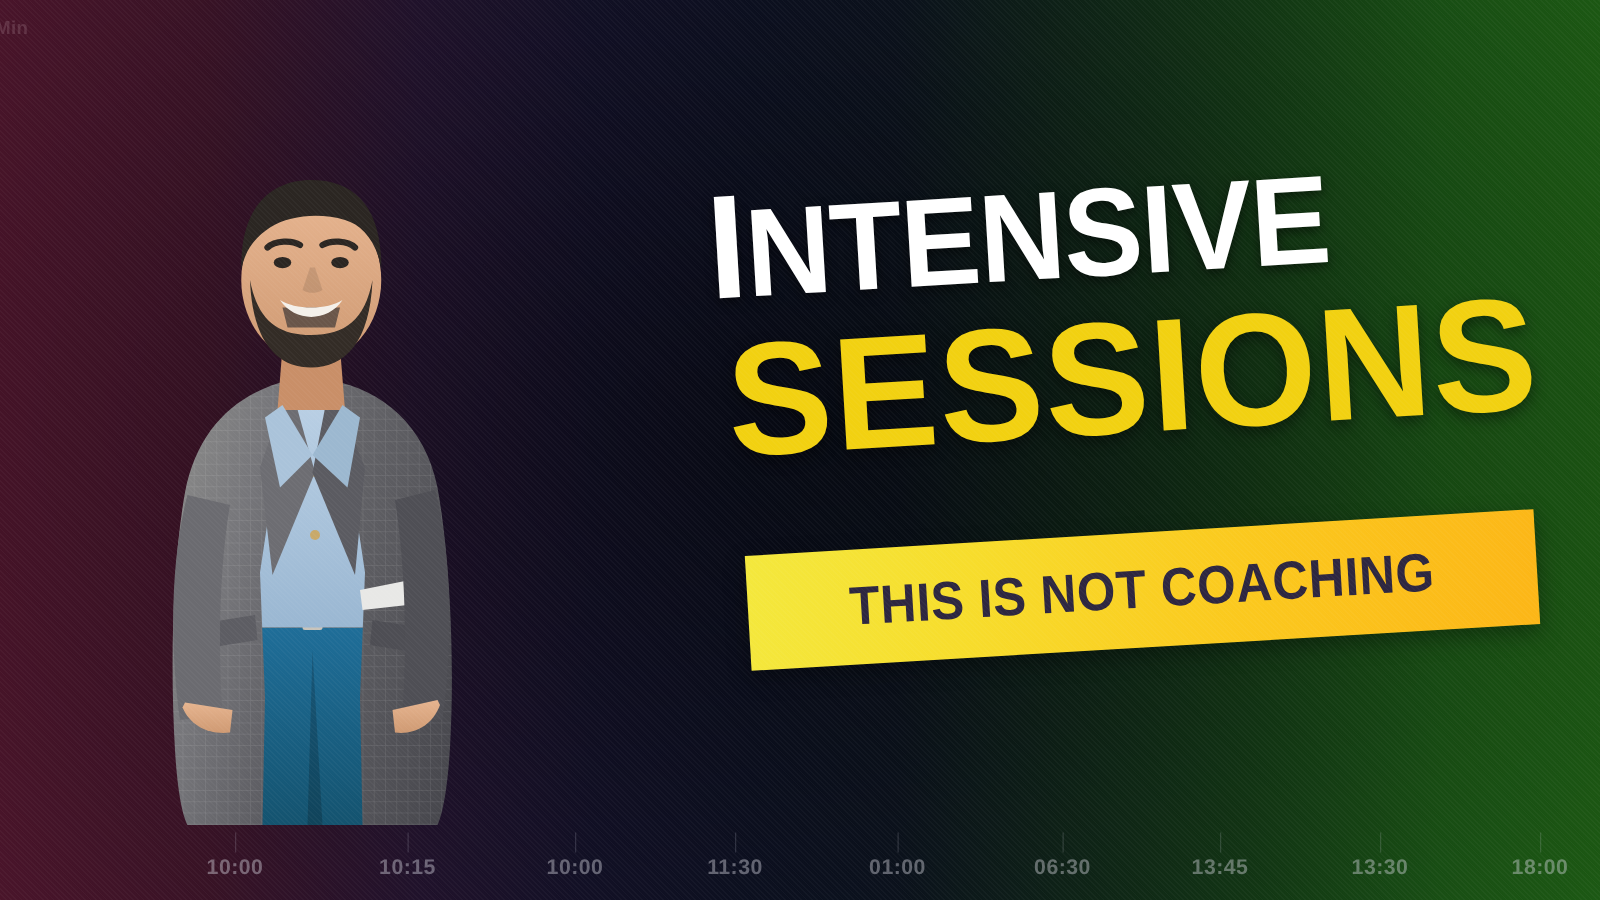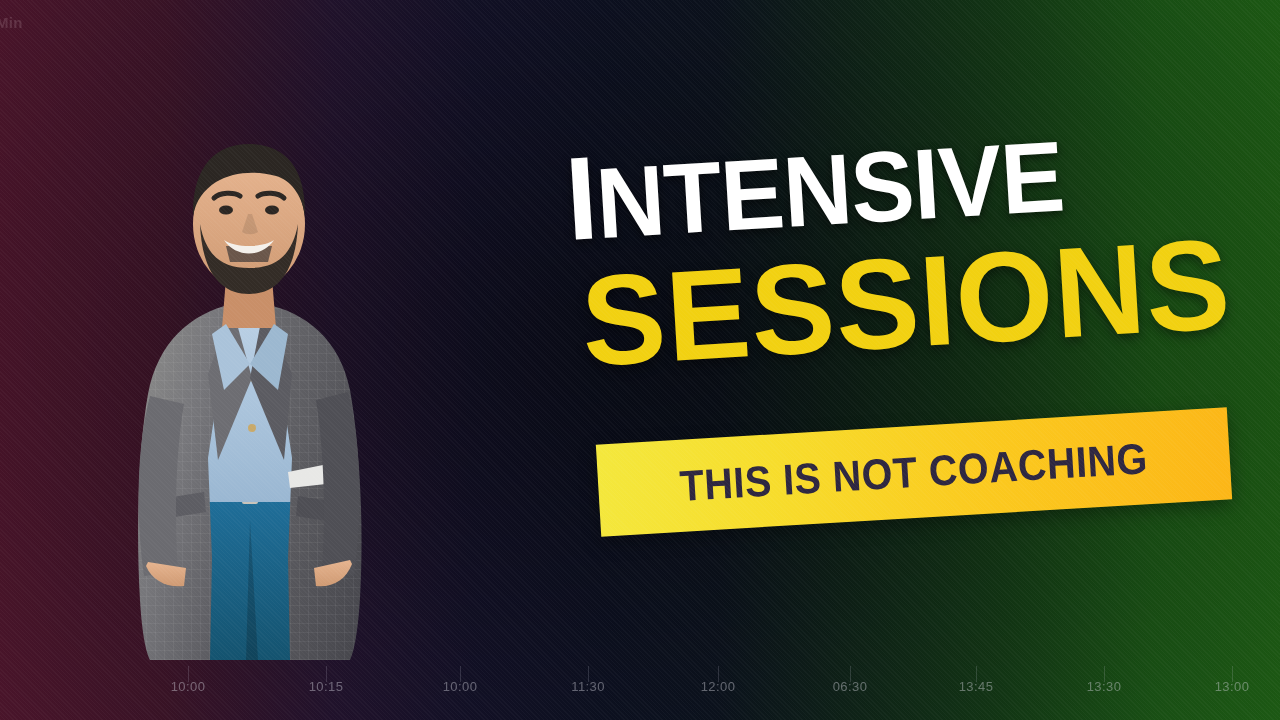--- a/index.html
+++ b/index.html
@@ -43,24 +43,24 @@
   .chart-layer {
     position:absolute; inset:0;
   }
   .chart-svg { position:absolute; inset:0; width:1280px; height:720px; }
 
   
   .axis-labels {
     position:absolute; left:0; right:0; bottom:8px; height:30px;
   }
   .axis-label {
-    position:absolute; bottom:18px;
+    position:absolute; bottom:8px;
     transform:translateX(-50%);
     font-family:"Liberation Sans", sans-serif;
-    font-size:13px; font-weight:400;
+    font-size:17px; font-weight:700;
     color:rgba(215,215,225,0.42);
     letter-spacing:0.4px;
     white-space:nowrap;
   }
   .axis-tick {
     position:absolute; bottom:30px;
     width:1px; height:16px;
     background:rgba(200,200,215,0.18);
   }
 
@@ -277,29 +277,29 @@
   <div class="axis-labels" id="axis-labels">
       <div class="axis-tick" style="left: 188px;"></div>
       <div class="axis-label" style="left: 188px;">10:00</div>
       <div class="axis-tick" style="left: 326px;"></div>
       <div class="axis-label" style="left: 326px;">10:15</div>
       <div class="axis-tick" style="left: 460px;"></div>
       <div class="axis-label" style="left: 460px;">10:00</div>
       <div class="axis-tick" style="left: 588px;"></div>
       <div class="axis-label" style="left: 588px;">11:30</div>
       <div class="axis-tick" style="left: 718px;"></div>
-      <div class="axis-label" style="left: 718px;">12:00</div>
+      <div class="axis-label" style="left: 718px;">01:00</div>
       <div class="axis-tick" style="left: 850px;"></div>
       <div class="axis-label" style="left: 850px;">06:30</div>
       <div class="axis-tick" style="left: 976px;"></div>
       <div class="axis-label" style="left: 976px;">13:45</div>
       <div class="axis-tick" style="left: 1104px;"></div>
       <div class="axis-label" style="left: 1104px;">13:30</div>
       <div class="axis-tick" style="left: 1232px;"></div>
-      <div class="axis-label" style="left: 1232px;">13:00</div>
+      <div class="axis-label" style="left: 1232px;">18:00</div>
     </div>
 
   <div class="person">
     <svg viewBox="0 0 310 532" xmlns="http://www.w3.org/2000/svg">
       <defs>
         <linearGradient id="jacket" x1="0" y1="0" x2="1" y2="1">
           <stop offset="0%" stop-color="#8e8e8c"></stop>
           <stop offset="45%" stop-color="#76767a"></stop>
           <stop offset="100%" stop-color="#54545a"></stop>
         </linearGradient>

